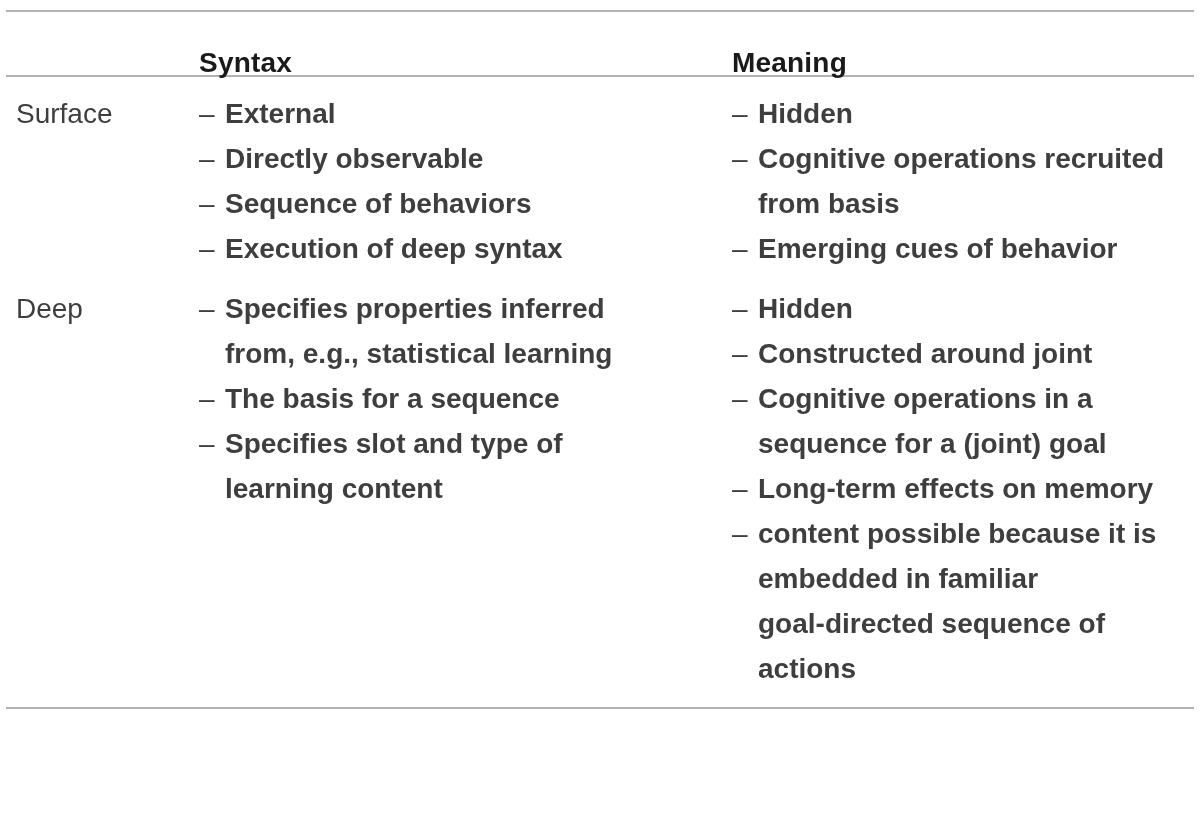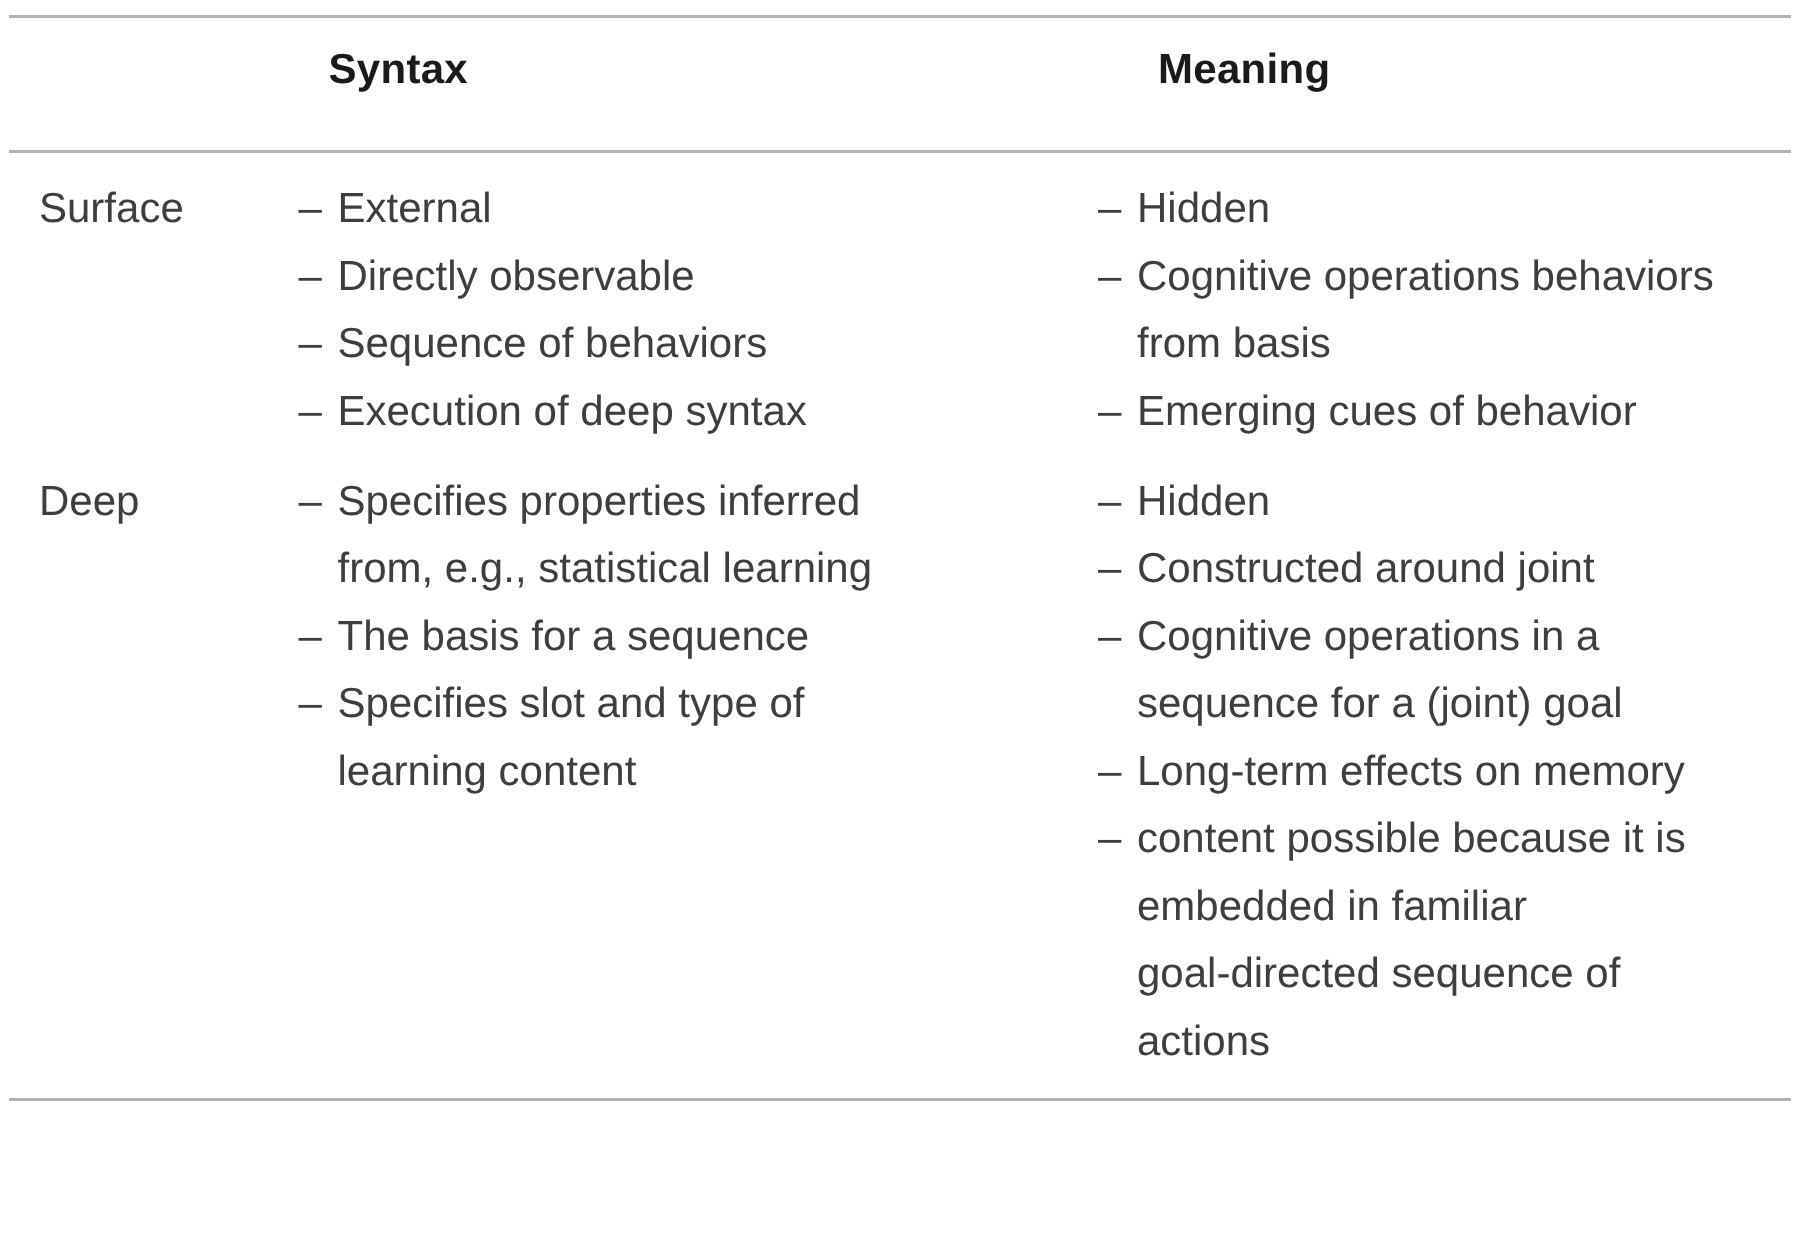--- a/index.html
+++ b/index.html
@@ -25,50 +25,50 @@
     border-top:2px solid var(--rule-color);
     margin:0 6px;
   }
   .rule.top{margin-top:10px;}
   .rule.bottom{margin-top:16px;}
   .grid3{
     display:grid;
     grid-template-columns:199px 533px 468px;
   }
   .header-row{
-    padding-top:11px;
-    height:88px;
-    gap:20px;
+    padding-top:28px;
+    height:63px;
   }
   .header-cell{
     font-weight:700;
     color:var(--head-color);
     line-height:45px;
     letter-spacing:0.2px;
   }
   .trow.first{margin-top:14px;}
   .trow + .trow{margin-top:15px;}
   .row-label{
-    padding-left:26px;
+    padding-left:16px;
     line-height:45px;
   }
   .cell{min-width:0;}
   .bullet{
     position:relative;
     padding-left:26px;
   }
   .dash{
     position:absolute;
     left:0;
     top:0;
     line-height:45px;
   }
   .line{
     line-height:45px;
     white-space:nowrap;
+    font-weight:bold;
   }
 </style>
 </head>
 <body>
 
 <div class="page">
   <div class="rule top"></div>
 
   <div class="grid3 header-row">
     <div></div>
@@ -99,21 +99,21 @@
             <div class="line">Execution of deep syntax</div>
           </div>
         </div>
         <div class="cell">
           <div class="bullet">
             <span class="dash">–</span>
             <div class="line">Hidden</div>
           </div>
           <div class="bullet">
             <span class="dash">–</span>
-            <div class="line">Cognitive operations behaviors</div>
+            <div class="line">Cognitive operations recruited</div>
             <div class="line">from basis</div>
           </div>
           <div class="bullet">
             <span class="dash">–</span>
             <div class="line">Emerging cues of behavior</div>
           </div>
         </div>
       </div>
       <div class="grid3 trow">
         <div class="row-label">Deep</div>

